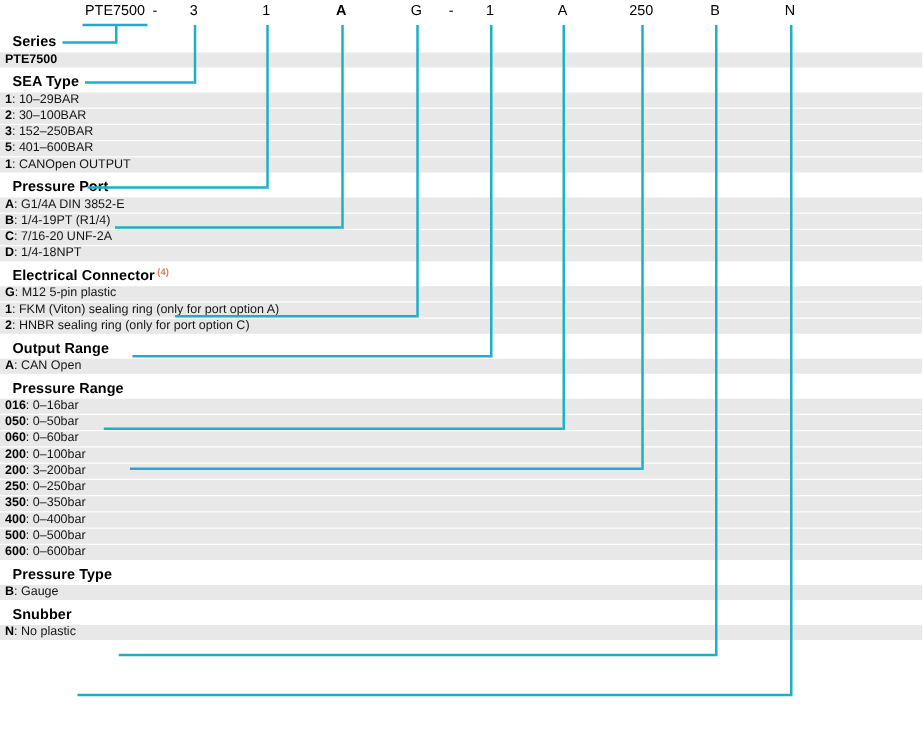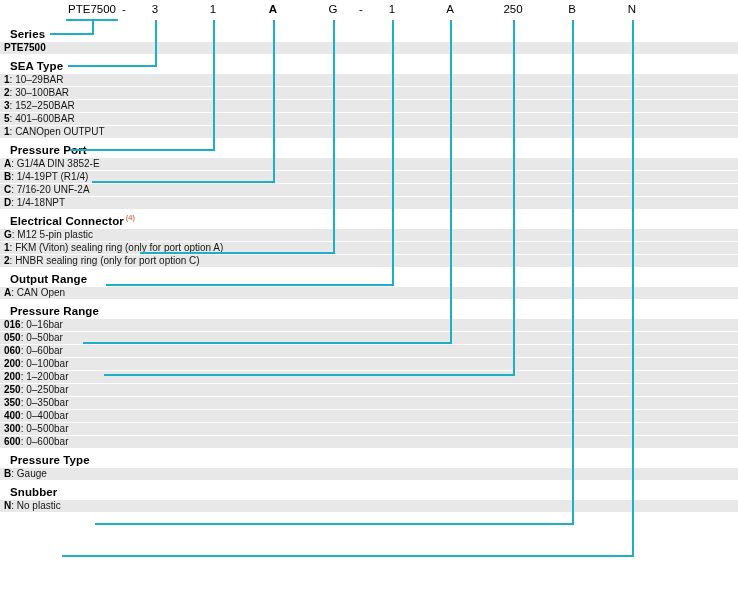--- a/index.html
+++ b/index.html
@@ -66,25 +66,25 @@
         <span class="sec-title">Output Range</span>
       </div>
       <div class="opt-row"><b>A</b><span>: </span><span>CAN Open</span></div>
       <div class="sec-header">
         <span class="sec-title">Pressure Range</span>
       </div>
       <div class="opt-row"><b>016</b><span>: </span><span>0–16bar</span></div>
       <div class="opt-row"><b>050</b><span>: </span><span>0–50bar</span></div>
       <div class="opt-row"><b>060</b><span>: </span><span>0–60bar</span></div>
       <div class="opt-row"><b>200</b><span>: </span><span>0–100bar</span></div>
-      <div class="opt-row"><b>200</b><span>: </span><span>1–200bar</span></div>
+      <div class="opt-row"><b>200</b><span>: </span><span>3–200bar</span></div>
       <div class="opt-row"><b>250</b><span>: </span><span>0–250bar</span></div>
       <div class="opt-row"><b>350</b><span>: </span><span>0–350bar</span></div>
       <div class="opt-row"><b>400</b><span>: </span><span>0–400bar</span></div>
-      <div class="opt-row"><b>300</b><span>: </span><span>0–500bar</span></div>
+      <div class="opt-row"><b>500</b><span>: </span><span>0–500bar</span></div>
       <div class="opt-row"><b>600</b><span>: </span><span>0–600bar</span></div>
       <div class="sec-header">
         <span class="sec-title">Pressure Type</span>
       </div>
       <div class="opt-row"><b>B</b><span>: </span><span>Gauge</span></div>
       <div class="sec-header">
         <span class="sec-title">Snubber</span>
       </div>
       <div class="opt-row"><b>N</b><span>: </span><span>No plastic</span></div>
     </div>

